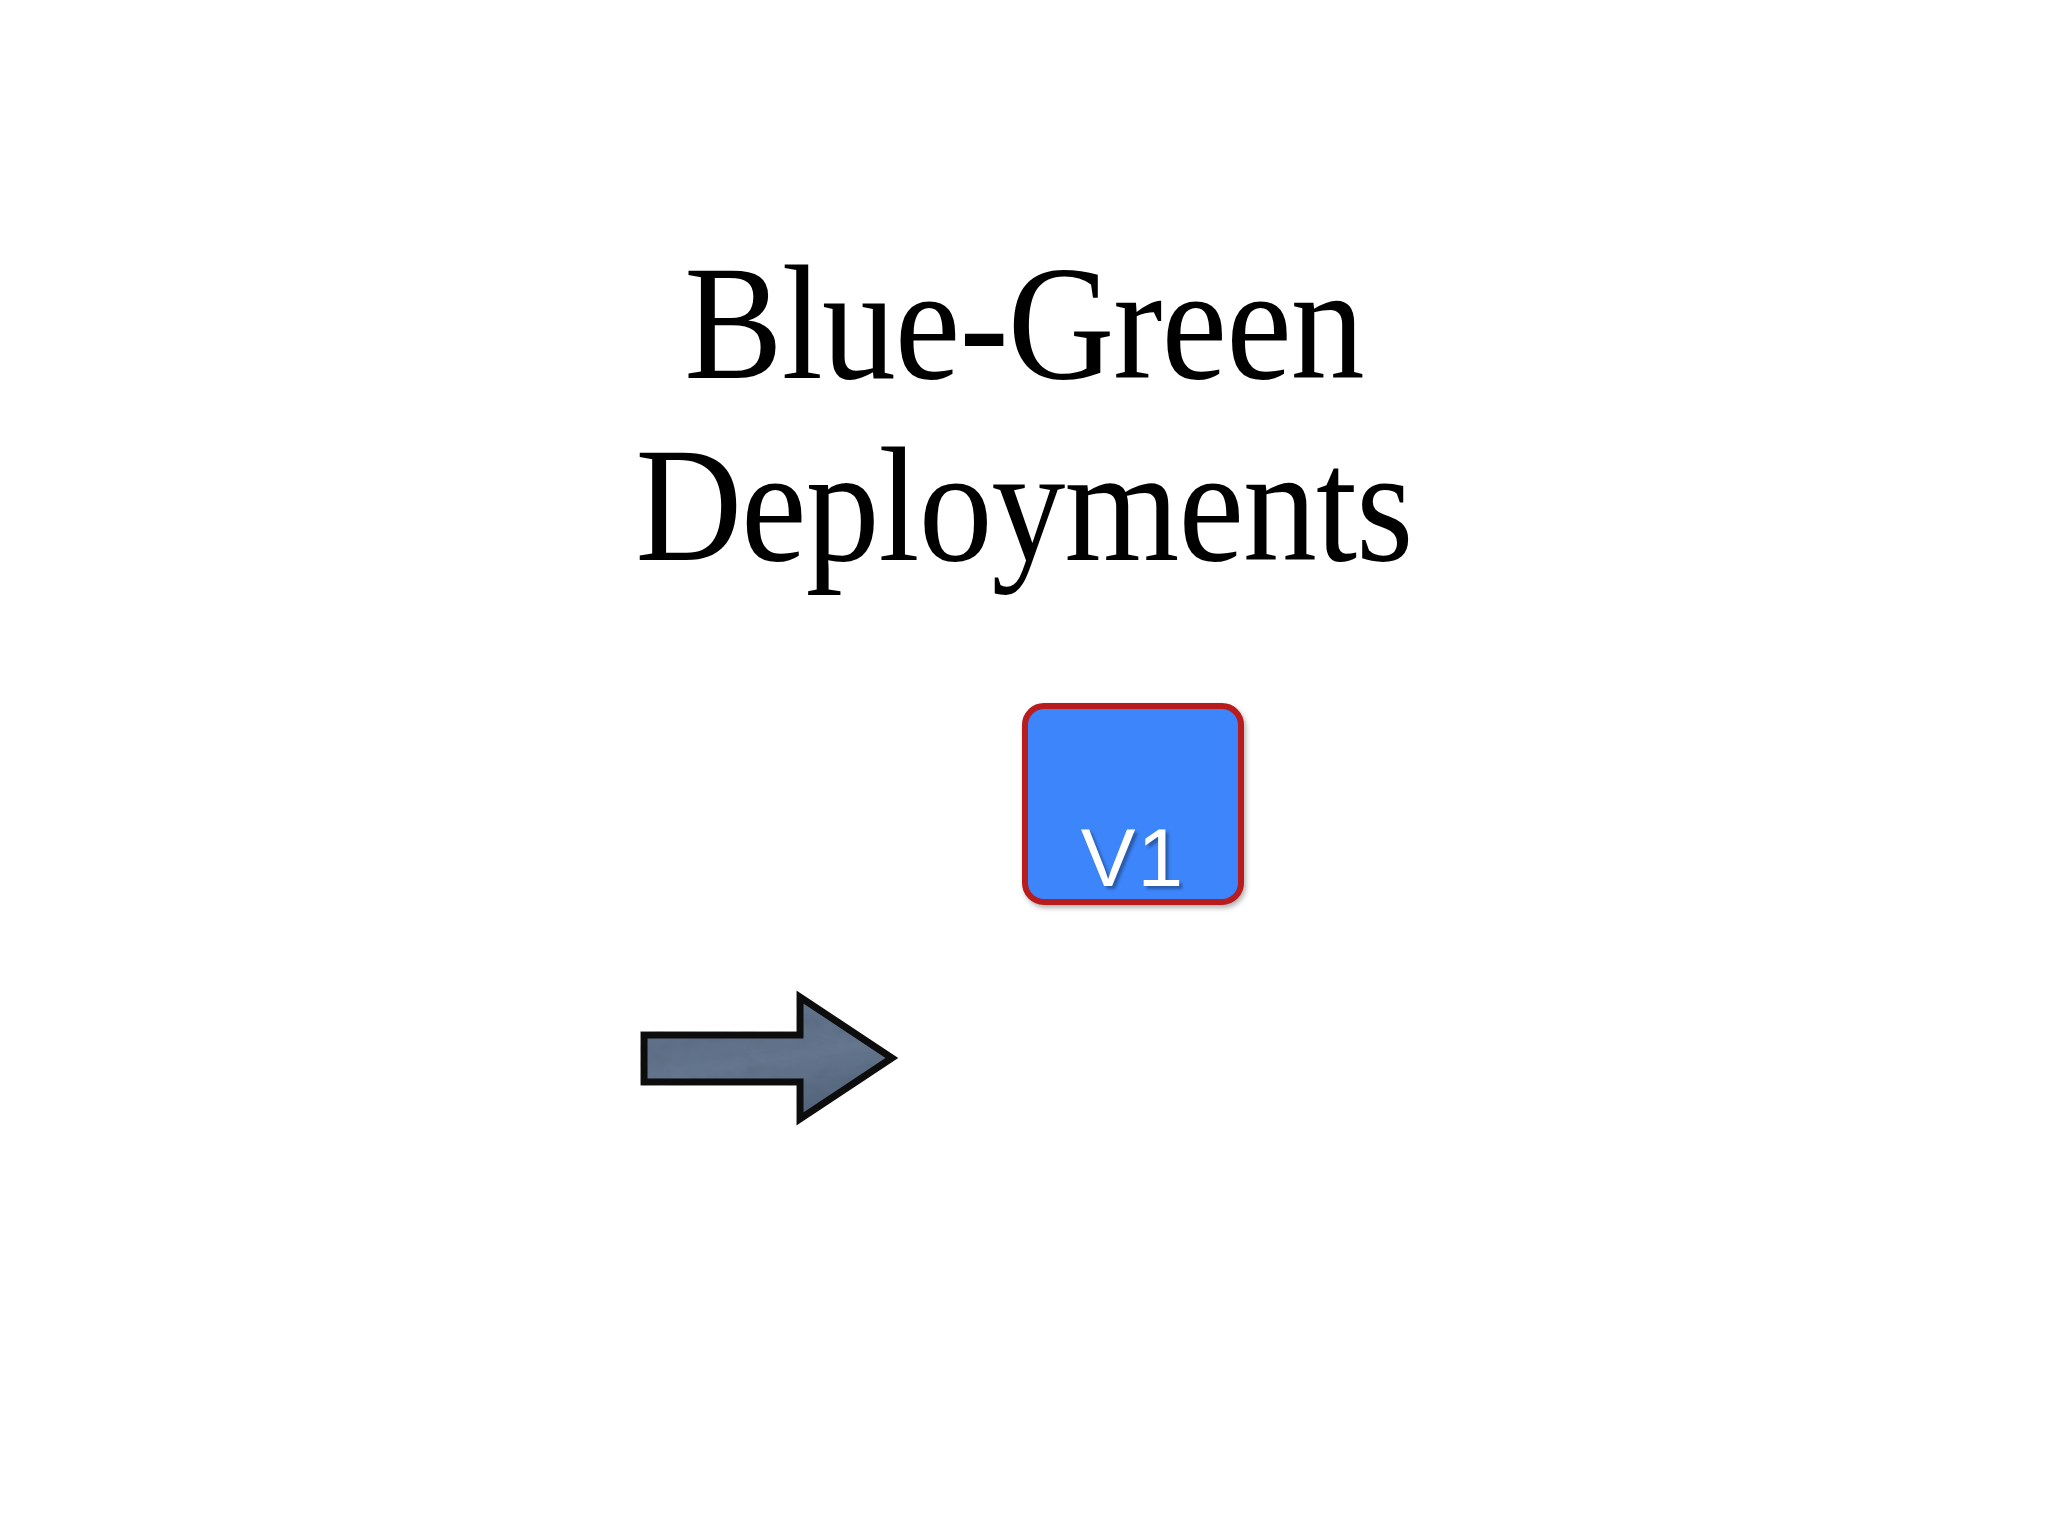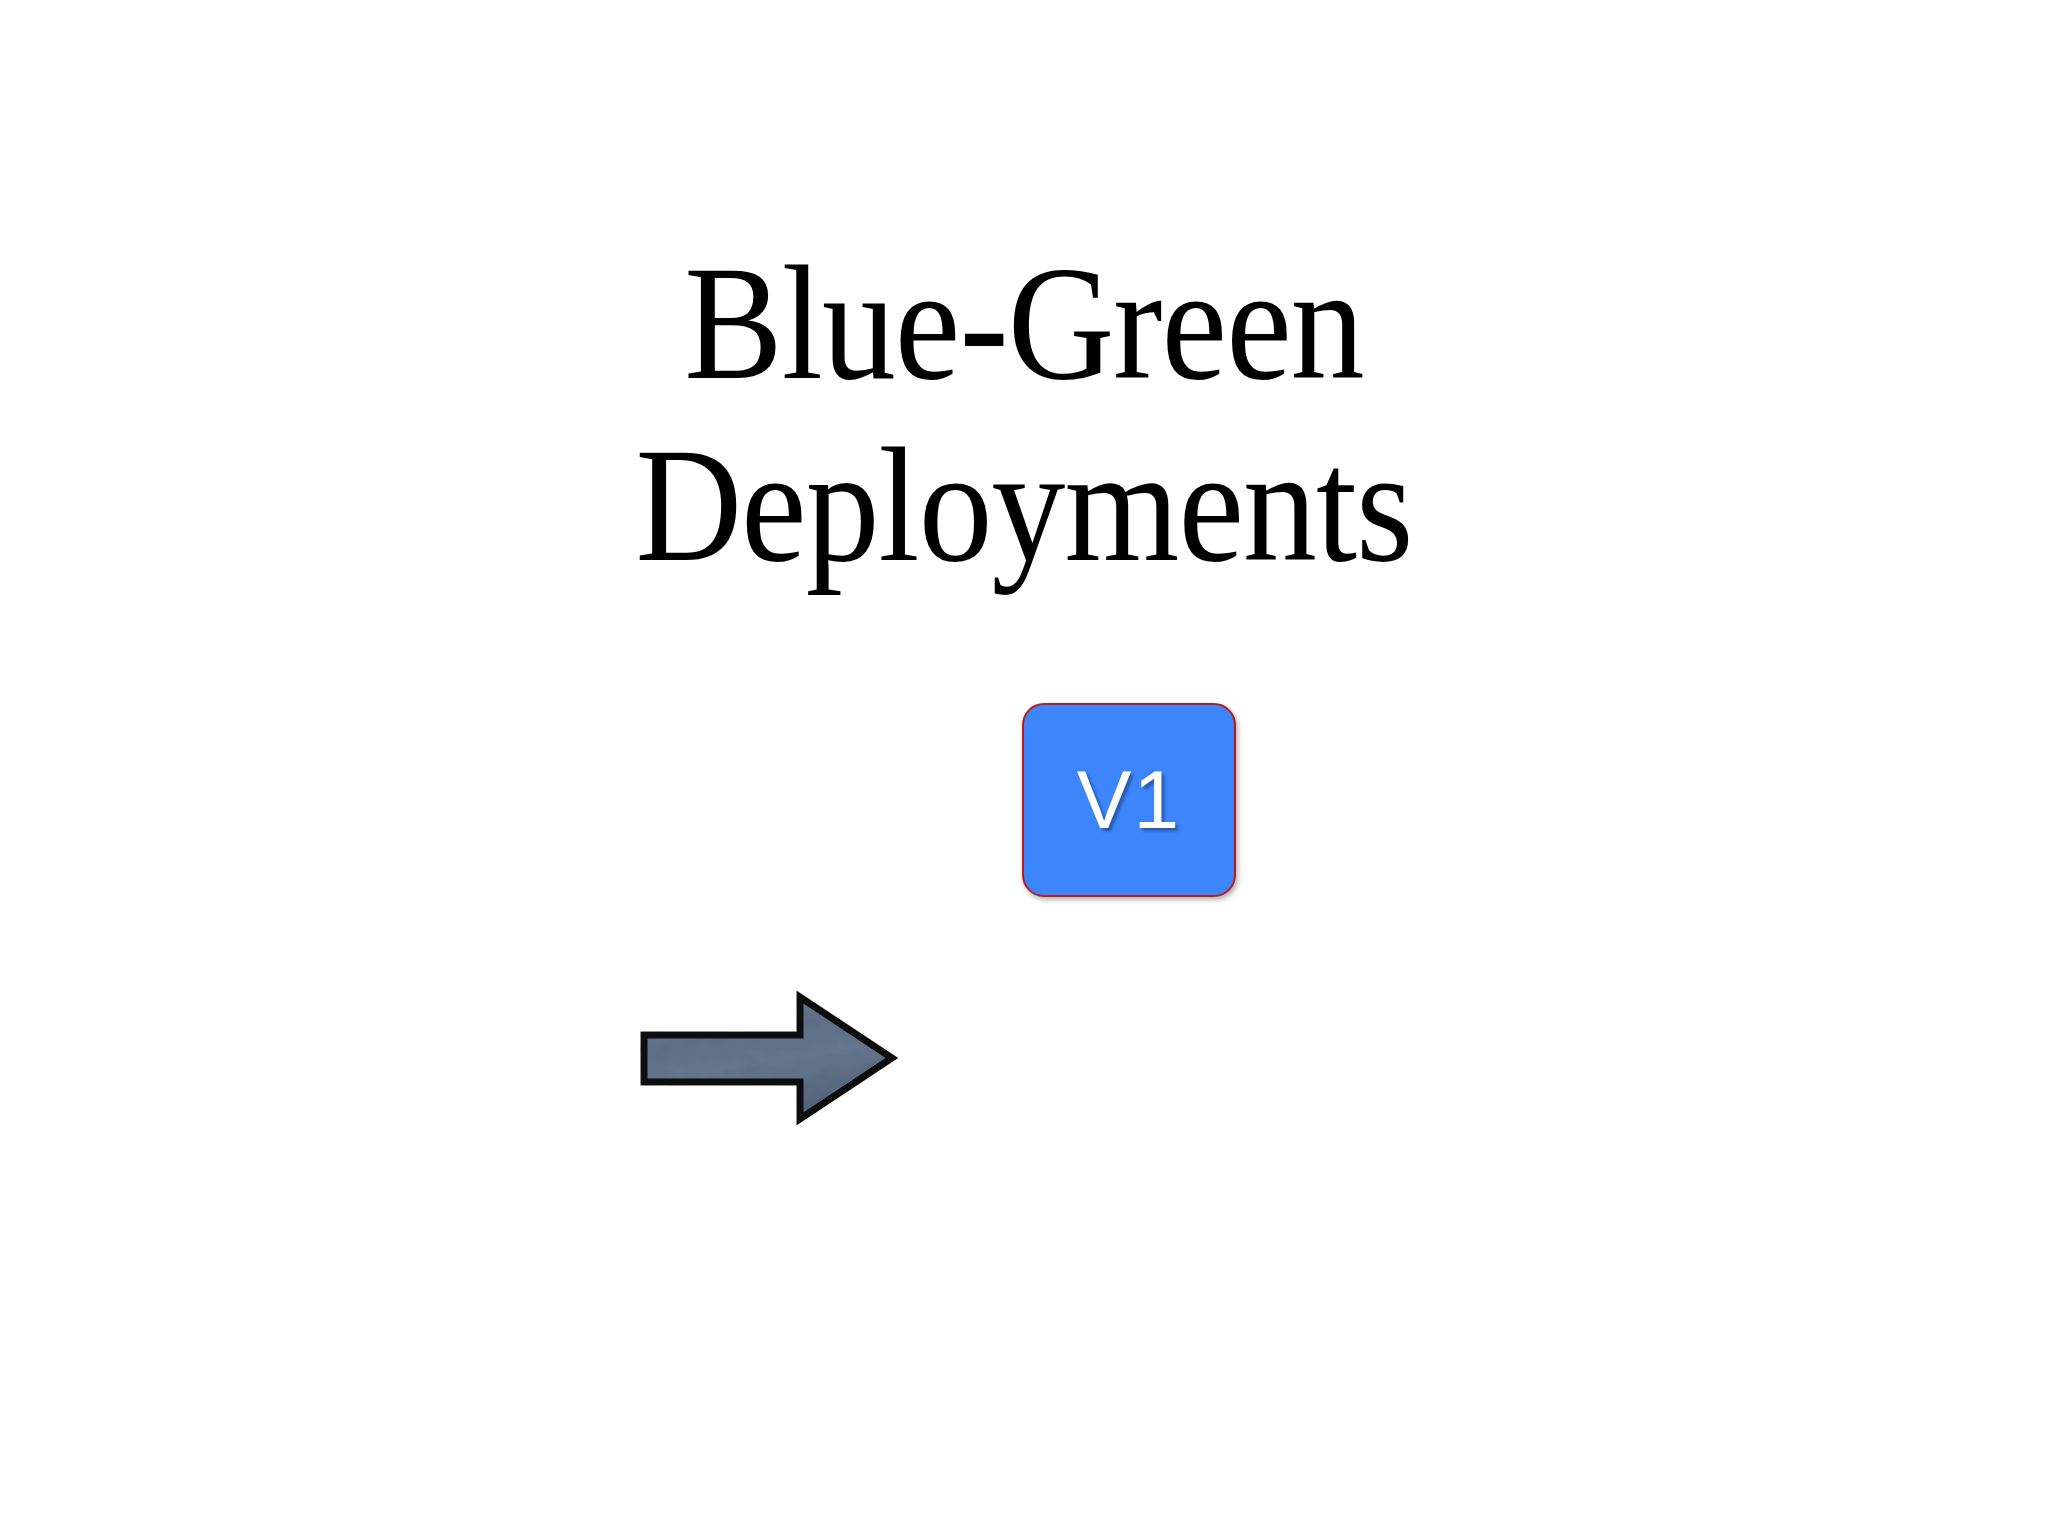--- a/index.html
+++ b/index.html
@@ -44,25 +44,25 @@
   }
   .title-line-1 { }
   .title-line-2 { }
 
   
   .vbox {
     position: absolute;
     width: 210px;
     height: 190px;
     background: #3d85fb;
-    border: 2px solid #b91c1c;
+    border: 6px solid #b91c1c;
     border-radius: 22px;
     box-sizing: content-box;
     display: flex;
-    align-items: center;
+    align-items: flex-end;
     justify-content: center;
     box-shadow: 2px 3px 5px rgba(0,0,0,0.30);
   }
   .vbox-label {
     font-family: "Liberation Sans", "DejaVu Sans", sans-serif;
     font-weight: 400;
     font-size: 82px;
     line-height: 82px;
     color: #ffffff;
     letter-spacing: 2px;

